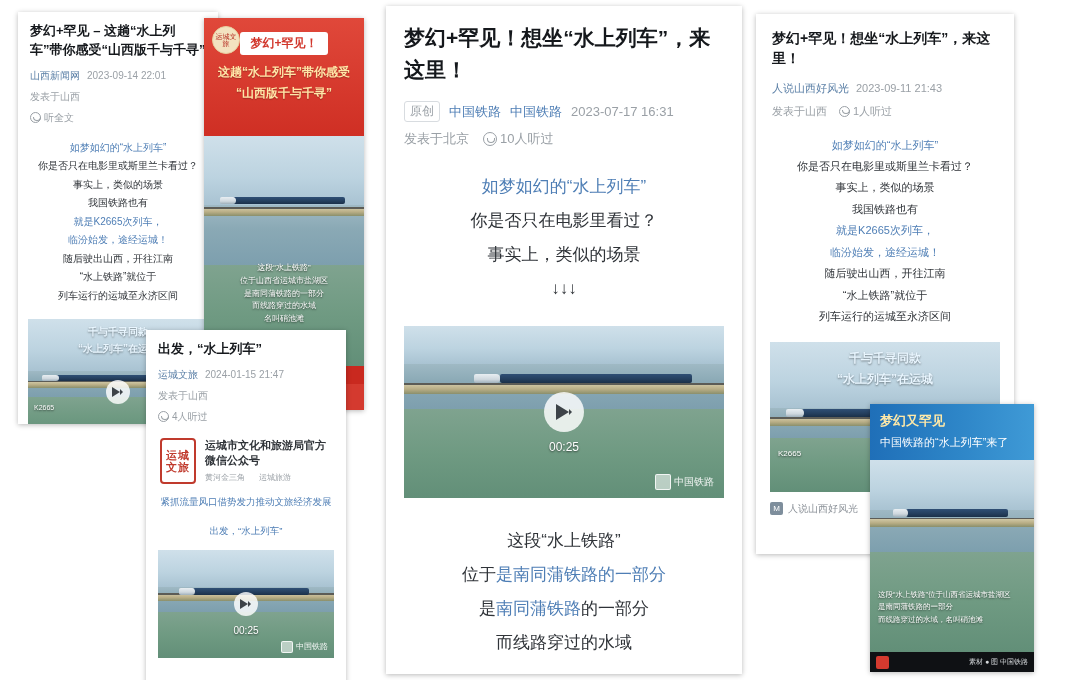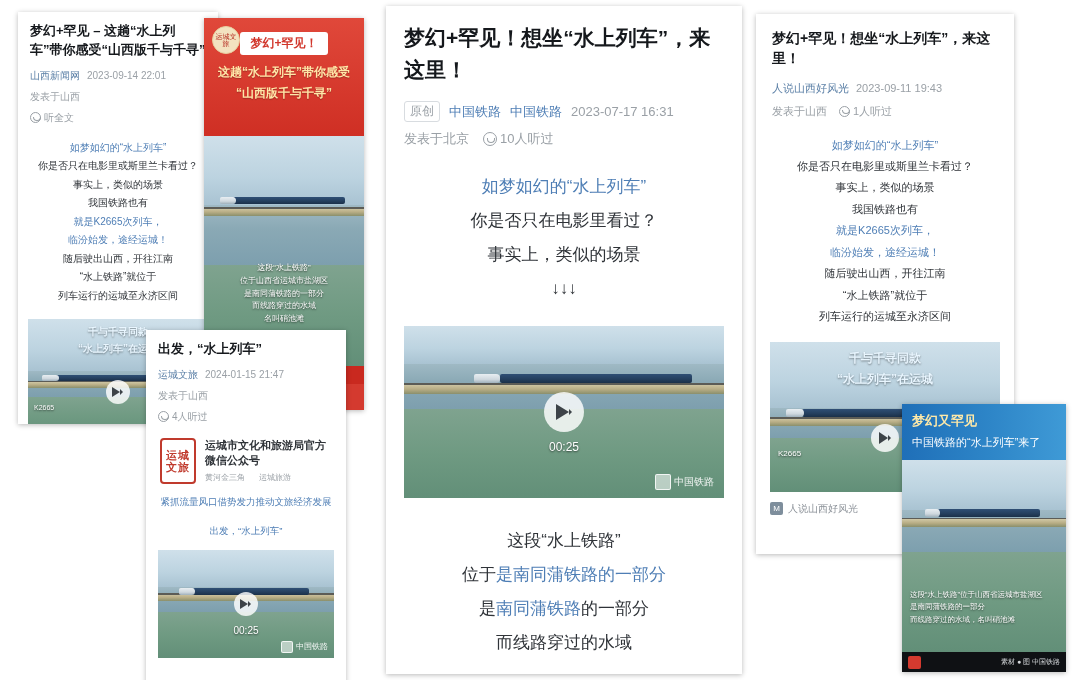--- a/index.html
+++ b/index.html
@@ -478,21 +478,21 @@
       <div>而线路穿过的水域</div>
 
     </div>
   </div>
 
   <div class="card" style="left:756px; top:14px; width:258px; height:540px;">
     <div class="pad" style="padding:14px 16px 0;">
       <div class="title" style="font-size:14px;">梦幻+罕见！想坐“水上列车”，来这里！</div>
       <div class="meta-row" style="margin-top:12px;">
         <span class="meta src-link" style="font-size:11px;">人说山西好风光</span>
-        <span class="meta" style="font-size:11px;">2023-09-11 19:43</span>
+        <span class="meta" style="font-size:11px;">2023-09-11 21:43</span>
       </div>
       <div class="meta-row" style="margin-top:8px; gap:12px;">
         <span class="meta" style="font-size:11px;">发表于山西</span>
         <span class="listen" style="font-size:11px;">
           <span class="hp"></span>
           <span>1人听过</span>
         </span>
       </div>
     </div>
 
@@ -529,21 +529,21 @@
         <span>中国铁路</span>
       </div>
     </div>
 
     <div class="acct" style="padding:0 14px 12px; margin-top:10px; font-size:10px;">
       <span class="acct-av">M</span>
       <span>人说山西好风光</span>
     </div>
   </div>
 
-  <div class="card" style="left:902px; top:404px; width:164px; height:268px;">
+  <div class="card" style="left:870px; top:404px; width:164px; height:268px;">
     <div class="ph-head">
       <div class="ph-h1">梦幻又罕见</div>
       <div class="ph-h2">中国铁路的“水上列车”来了</div>
     </div>
     <div class="media" style="height:calc(100% - 76px);">
       <div class="sky" style="height:26%;"></div>
       <div class="water" style="top:26%; height:22%;"></div>
       <div class="water2" style="top:48%; height:52%;"></div>
       <div class="embank" style="left:0; right:0; top:30%; height:9px;"></div>
       <div class="rail" style="left:0; right:0; top:30%; height:1.5px;"></div>

